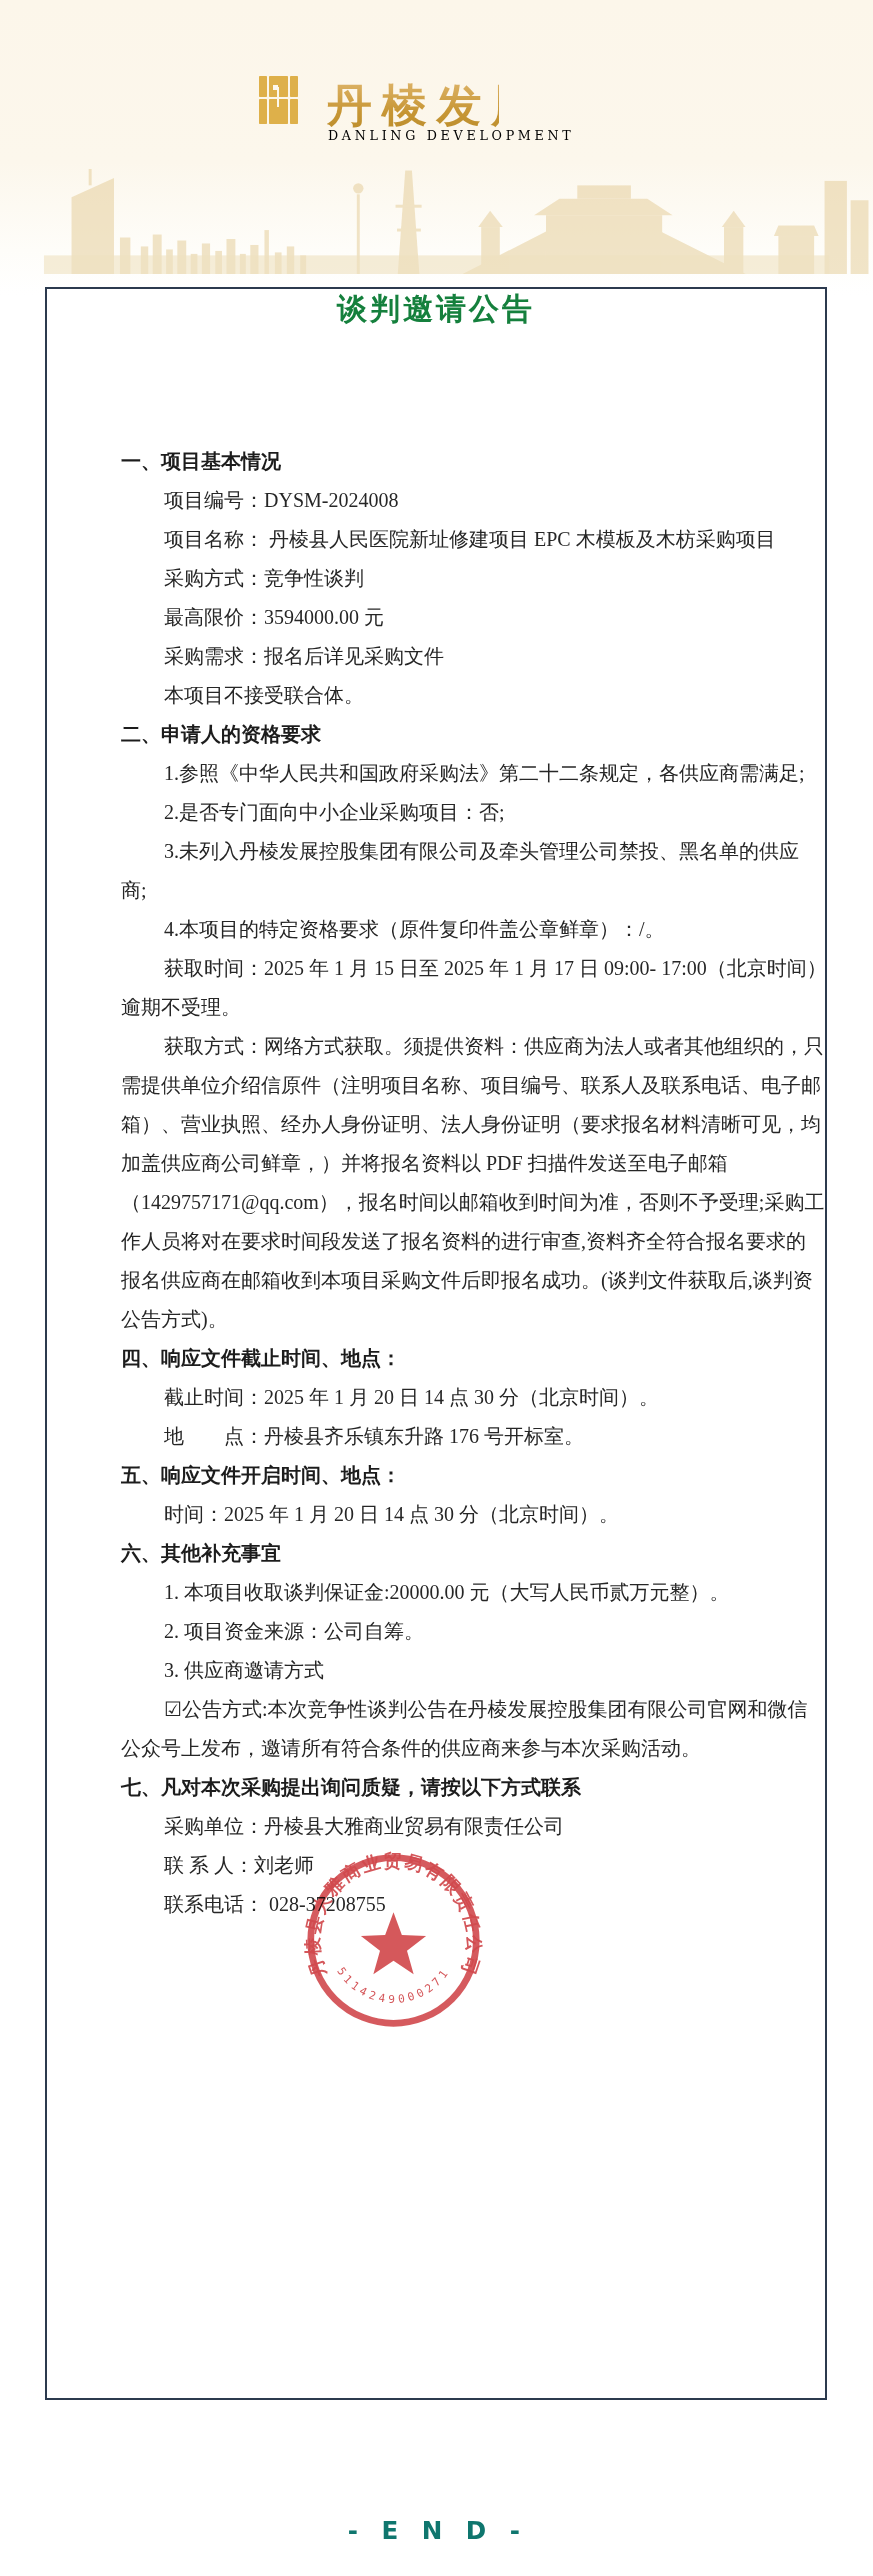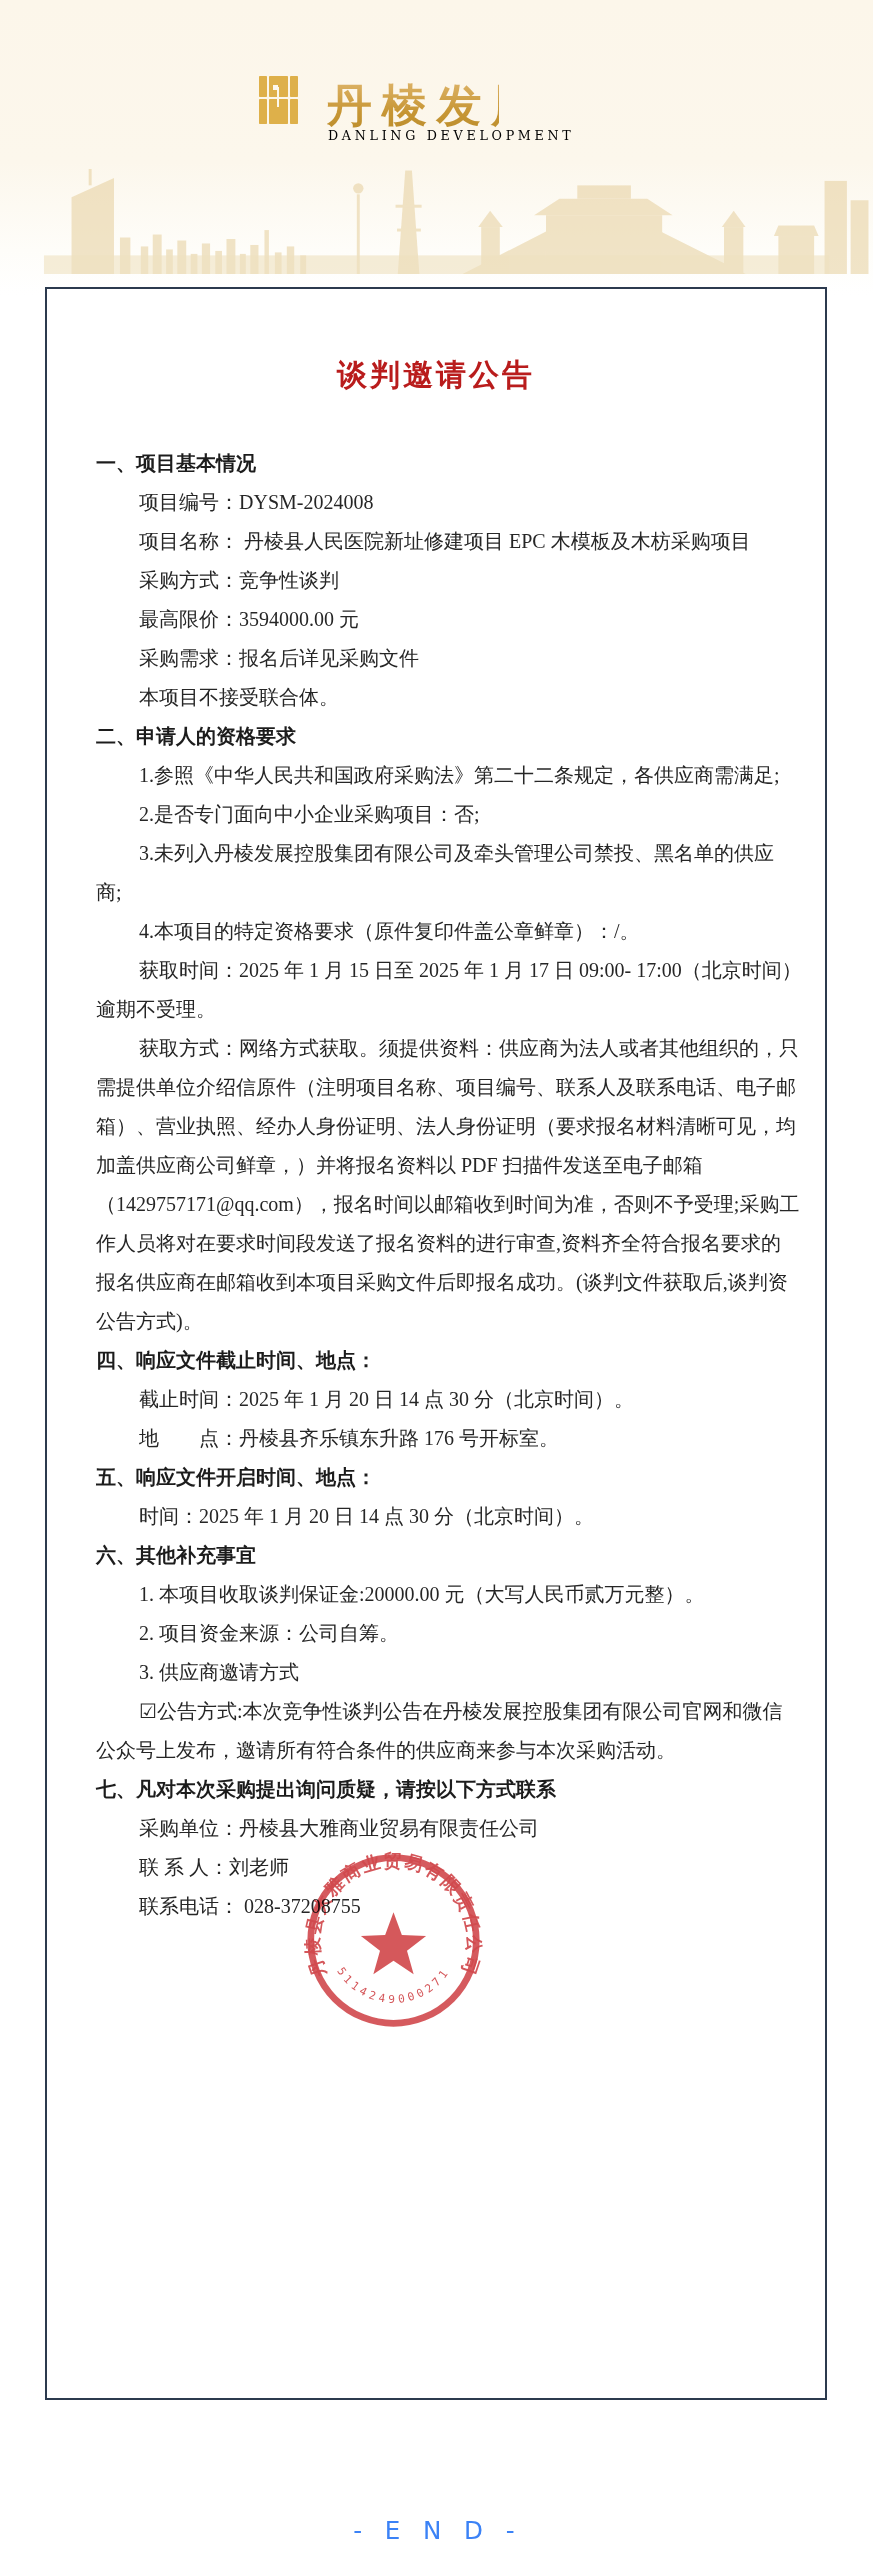--- a/index.html
+++ b/index.html
@@ -40,41 +40,41 @@
     font-size:12.7px; letter-spacing:3.7px; color:#000000; white-space:nowrap;
     font-family:"DejaVu Serif",serif;
   }
   .skyline { position:absolute; left:0; top:166px; width:873px; height:108px; }
   
   .card {
     position:absolute; left:45px; top:287px; width:782px; height:2113px;
     background:#ffffff; border:2.2px solid #2c3a4e; overflow:hidden;
   }
   .doc-title {
-    margin-top:66px; text-align:center;
-    font-size:30px; font-weight:700; color:#b91c1c; letter-spacing:3px;
+    text-align:center;
+    font-size:30px; font-weight:700; color:#15803d; letter-spacing:3px;
   }
   .doc-body {
-    margin-top:48px; padding-left:49px; padding-right:30px;
+    margin-top:112px; padding-left:74px; padding-right:30px;
     font-size:20px; color:#262626; line-height:39px;
   }
   .ln { white-space:nowrap; }
   .ln-h { font-weight:700; color:#1c1c1c; }
   .ln-i { padding-left:43px; }
   .ln-f { padding-left:0; }
   
   .seal {
     position:absolute; left:304px; top:1849px; width:179px; height:183px;
     mix-blend-mode:multiply; opacity:0.92;
   }
   
   .end-label {
     position:absolute; left:0; top:2516px; width:873px; text-align:center;
     font-family:"DejaVu Sans","Liberation Sans",sans-serif;
-    font-size:24.6px; font-weight:400; color:#3b82f6; letter-spacing:5.2px; word-spacing:4.5px;
+    font-size:24.6px; font-weight:700; color:#0f766e; letter-spacing:5.2px; word-spacing:4.5px;
   }
 </style>
 </head>
 <body>
 
 <div class="page">
 
   <div class="header-band"></div>
 
   <div class="logo-mark">

